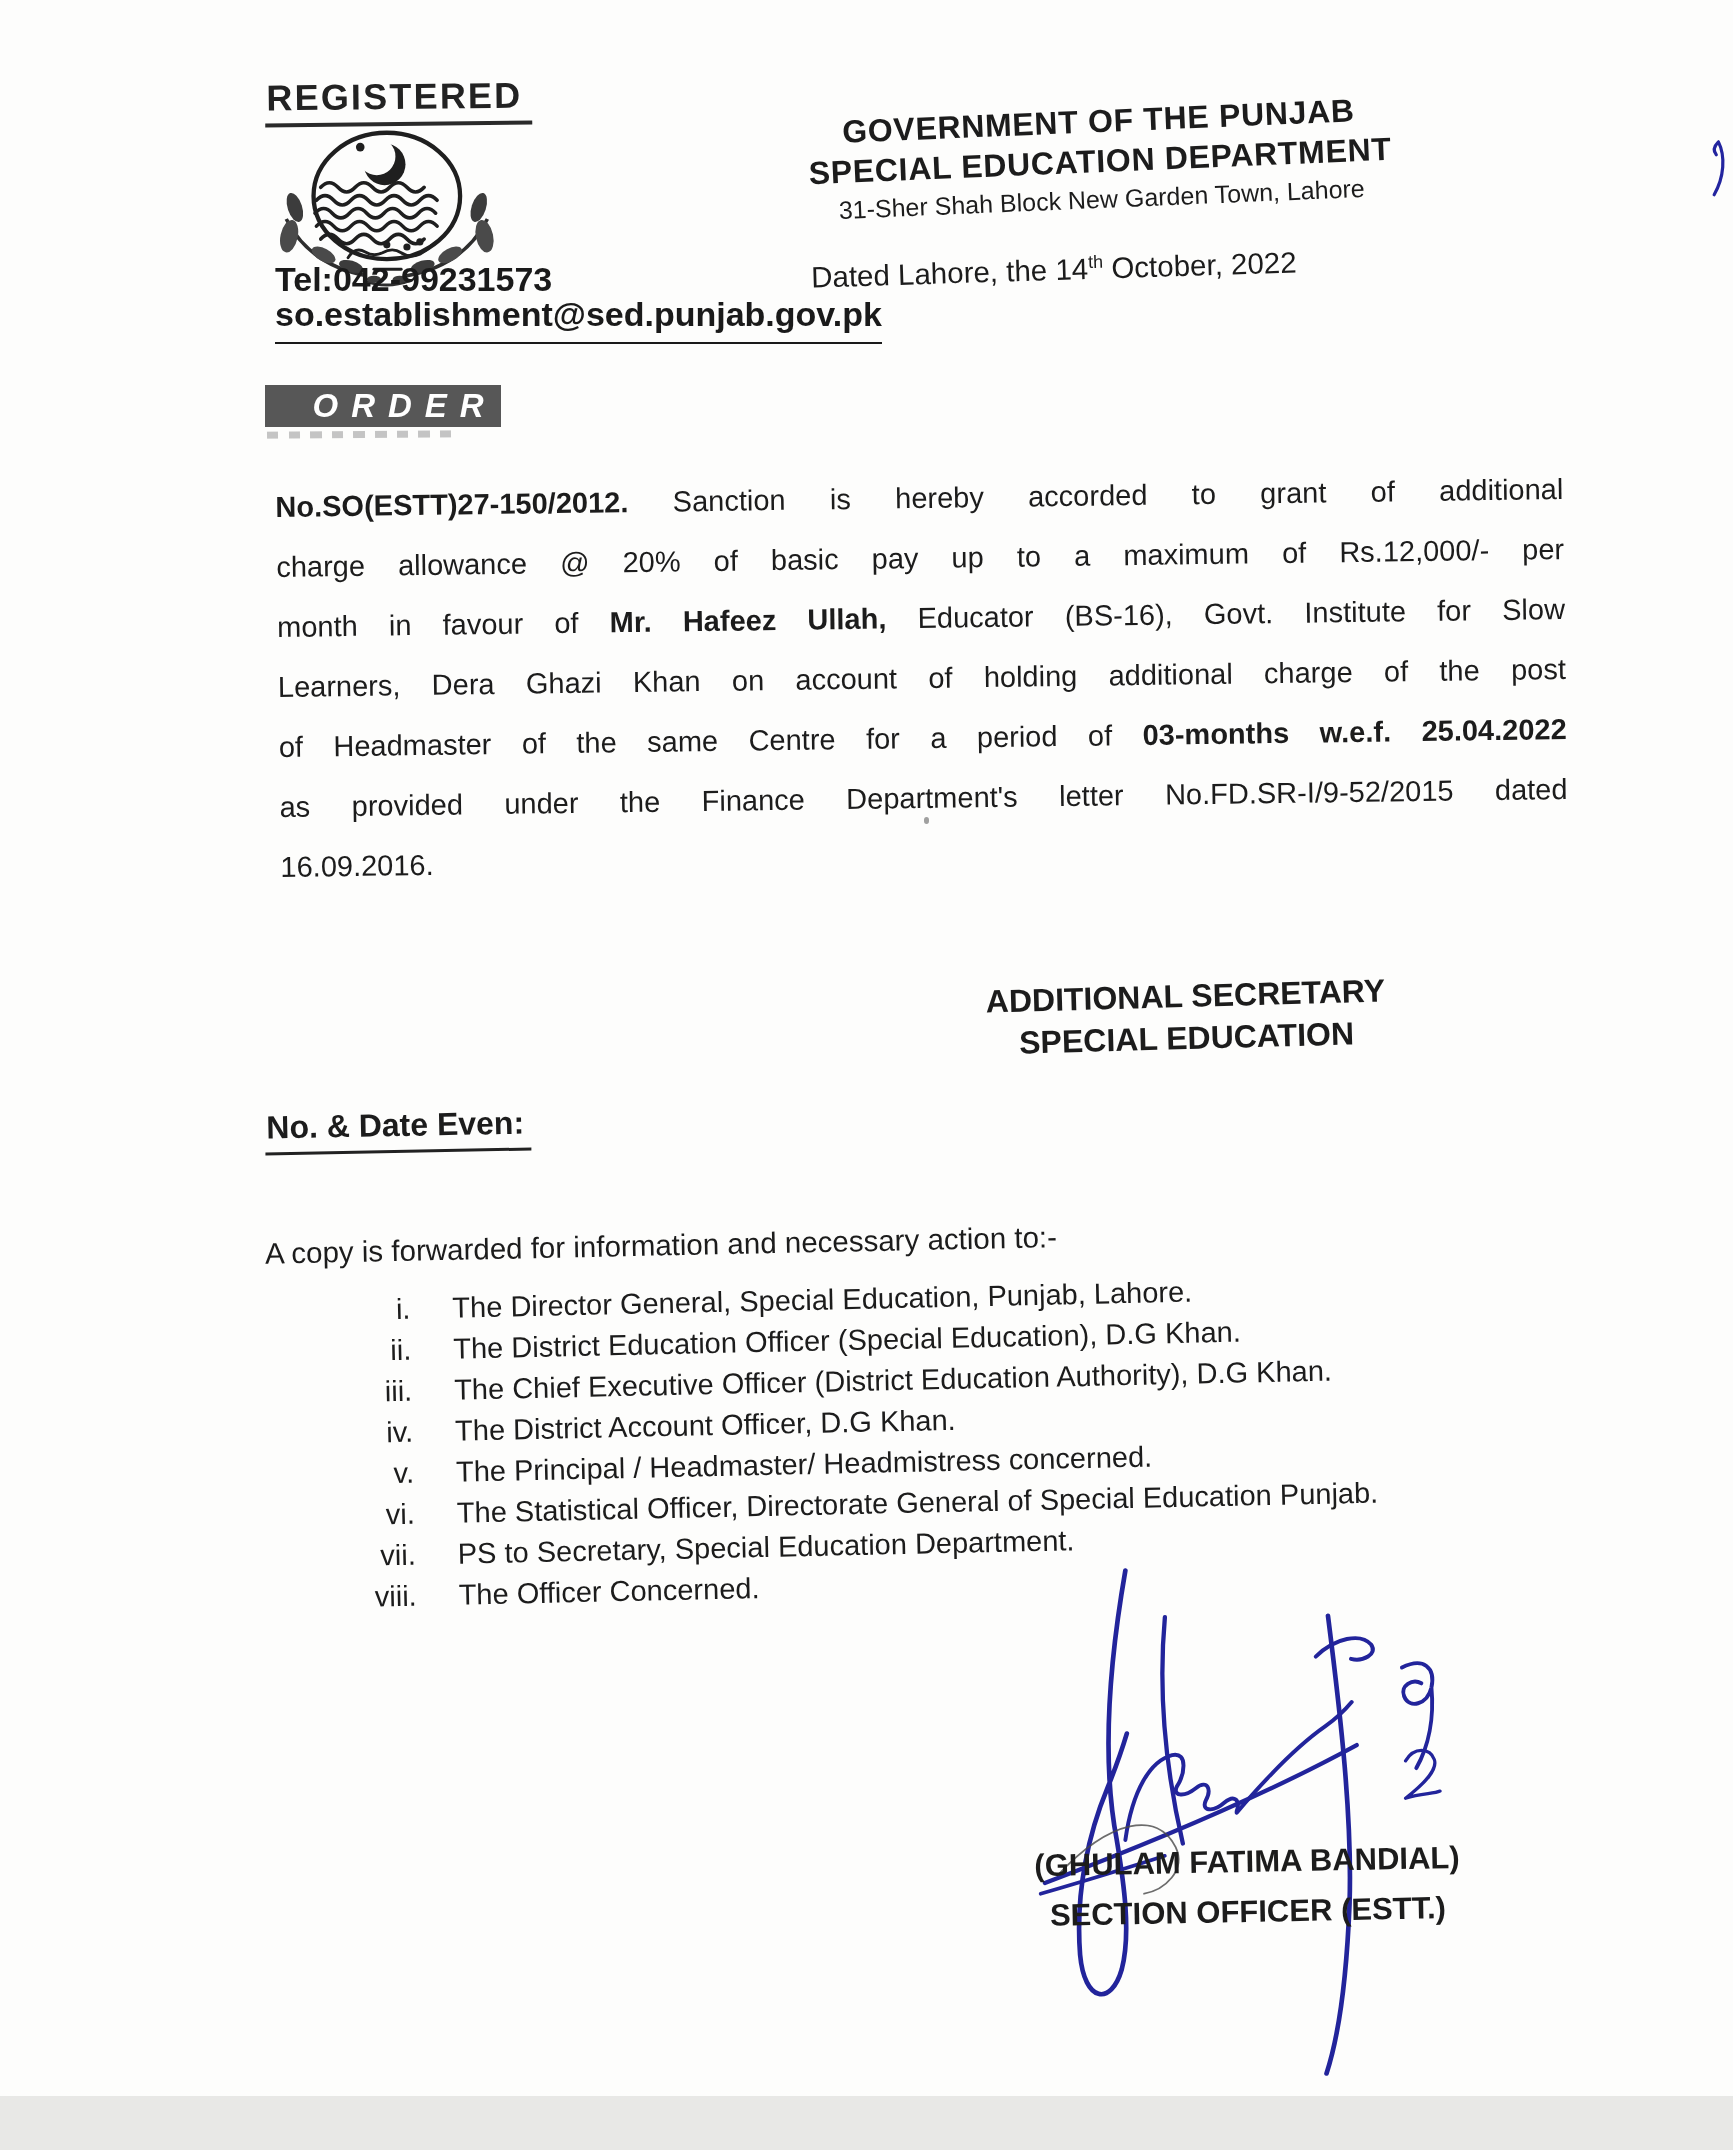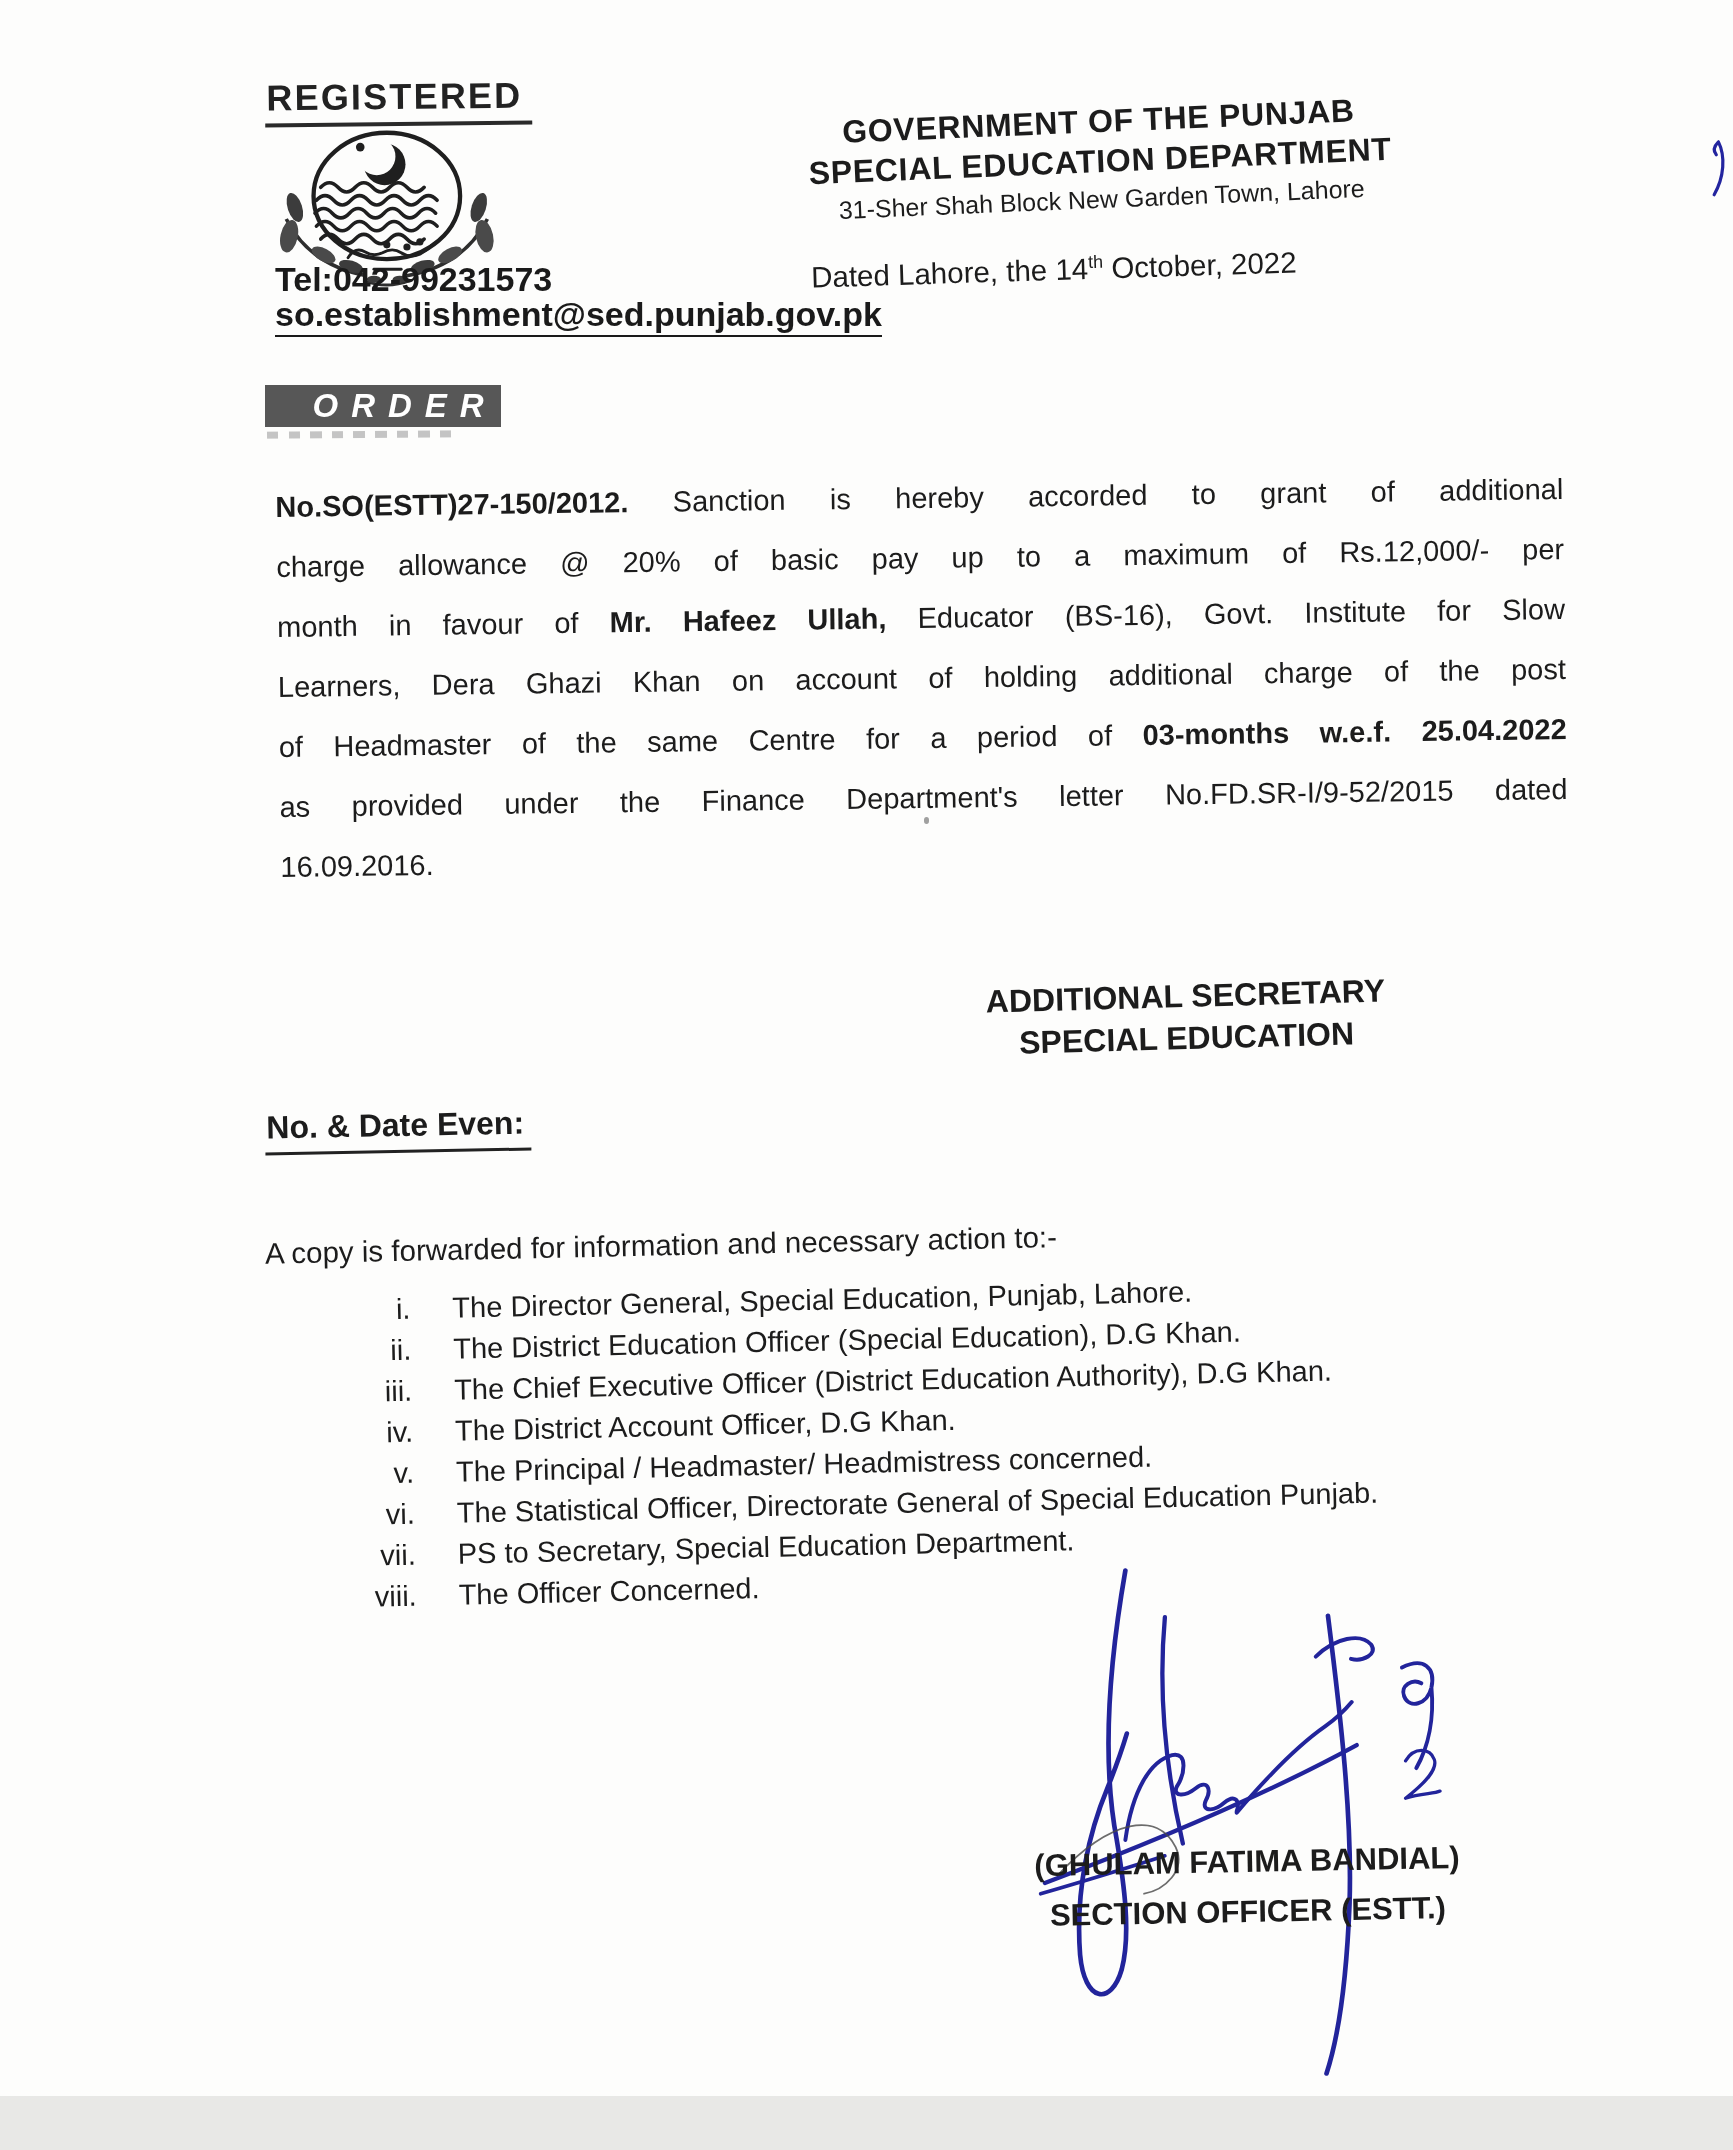--- a/index.html
+++ b/index.html
@@ -18,21 +18,21 @@
     border-bottom:4.3px solid #2a2a2a; padding:0 10px 4.3px 1.4px;
     transform:rotate(-0.6deg);
   }
 
   
   .crest { left:279px; top:127px; }
 
   
   .contact { left:275px; top:263px; font-size:34px; font-weight:700; color:#1a1a1a; }
   .contact div { line-height:32px; }
-  .contact .email { border-bottom:2.9px solid #1a1a1a; padding-bottom:5px; display:inline-block; }
+  .contact .email { border-bottom:2.9px solid #1a1a1a; padding-bottom:12px; display:inline-block; }
 
   
   .order-stamp {
     left:265px; top:385px; width:200px; height:42px;
     background:#575757; color:#ffffff;
     display:flex; align-items:center; justify-content:center;
     font-size:33px; font-weight:700; font-style:italic;
     letter-spacing:13px; text-indent:7.2px;padding-left:36px;
   }
   .order-smudge {

